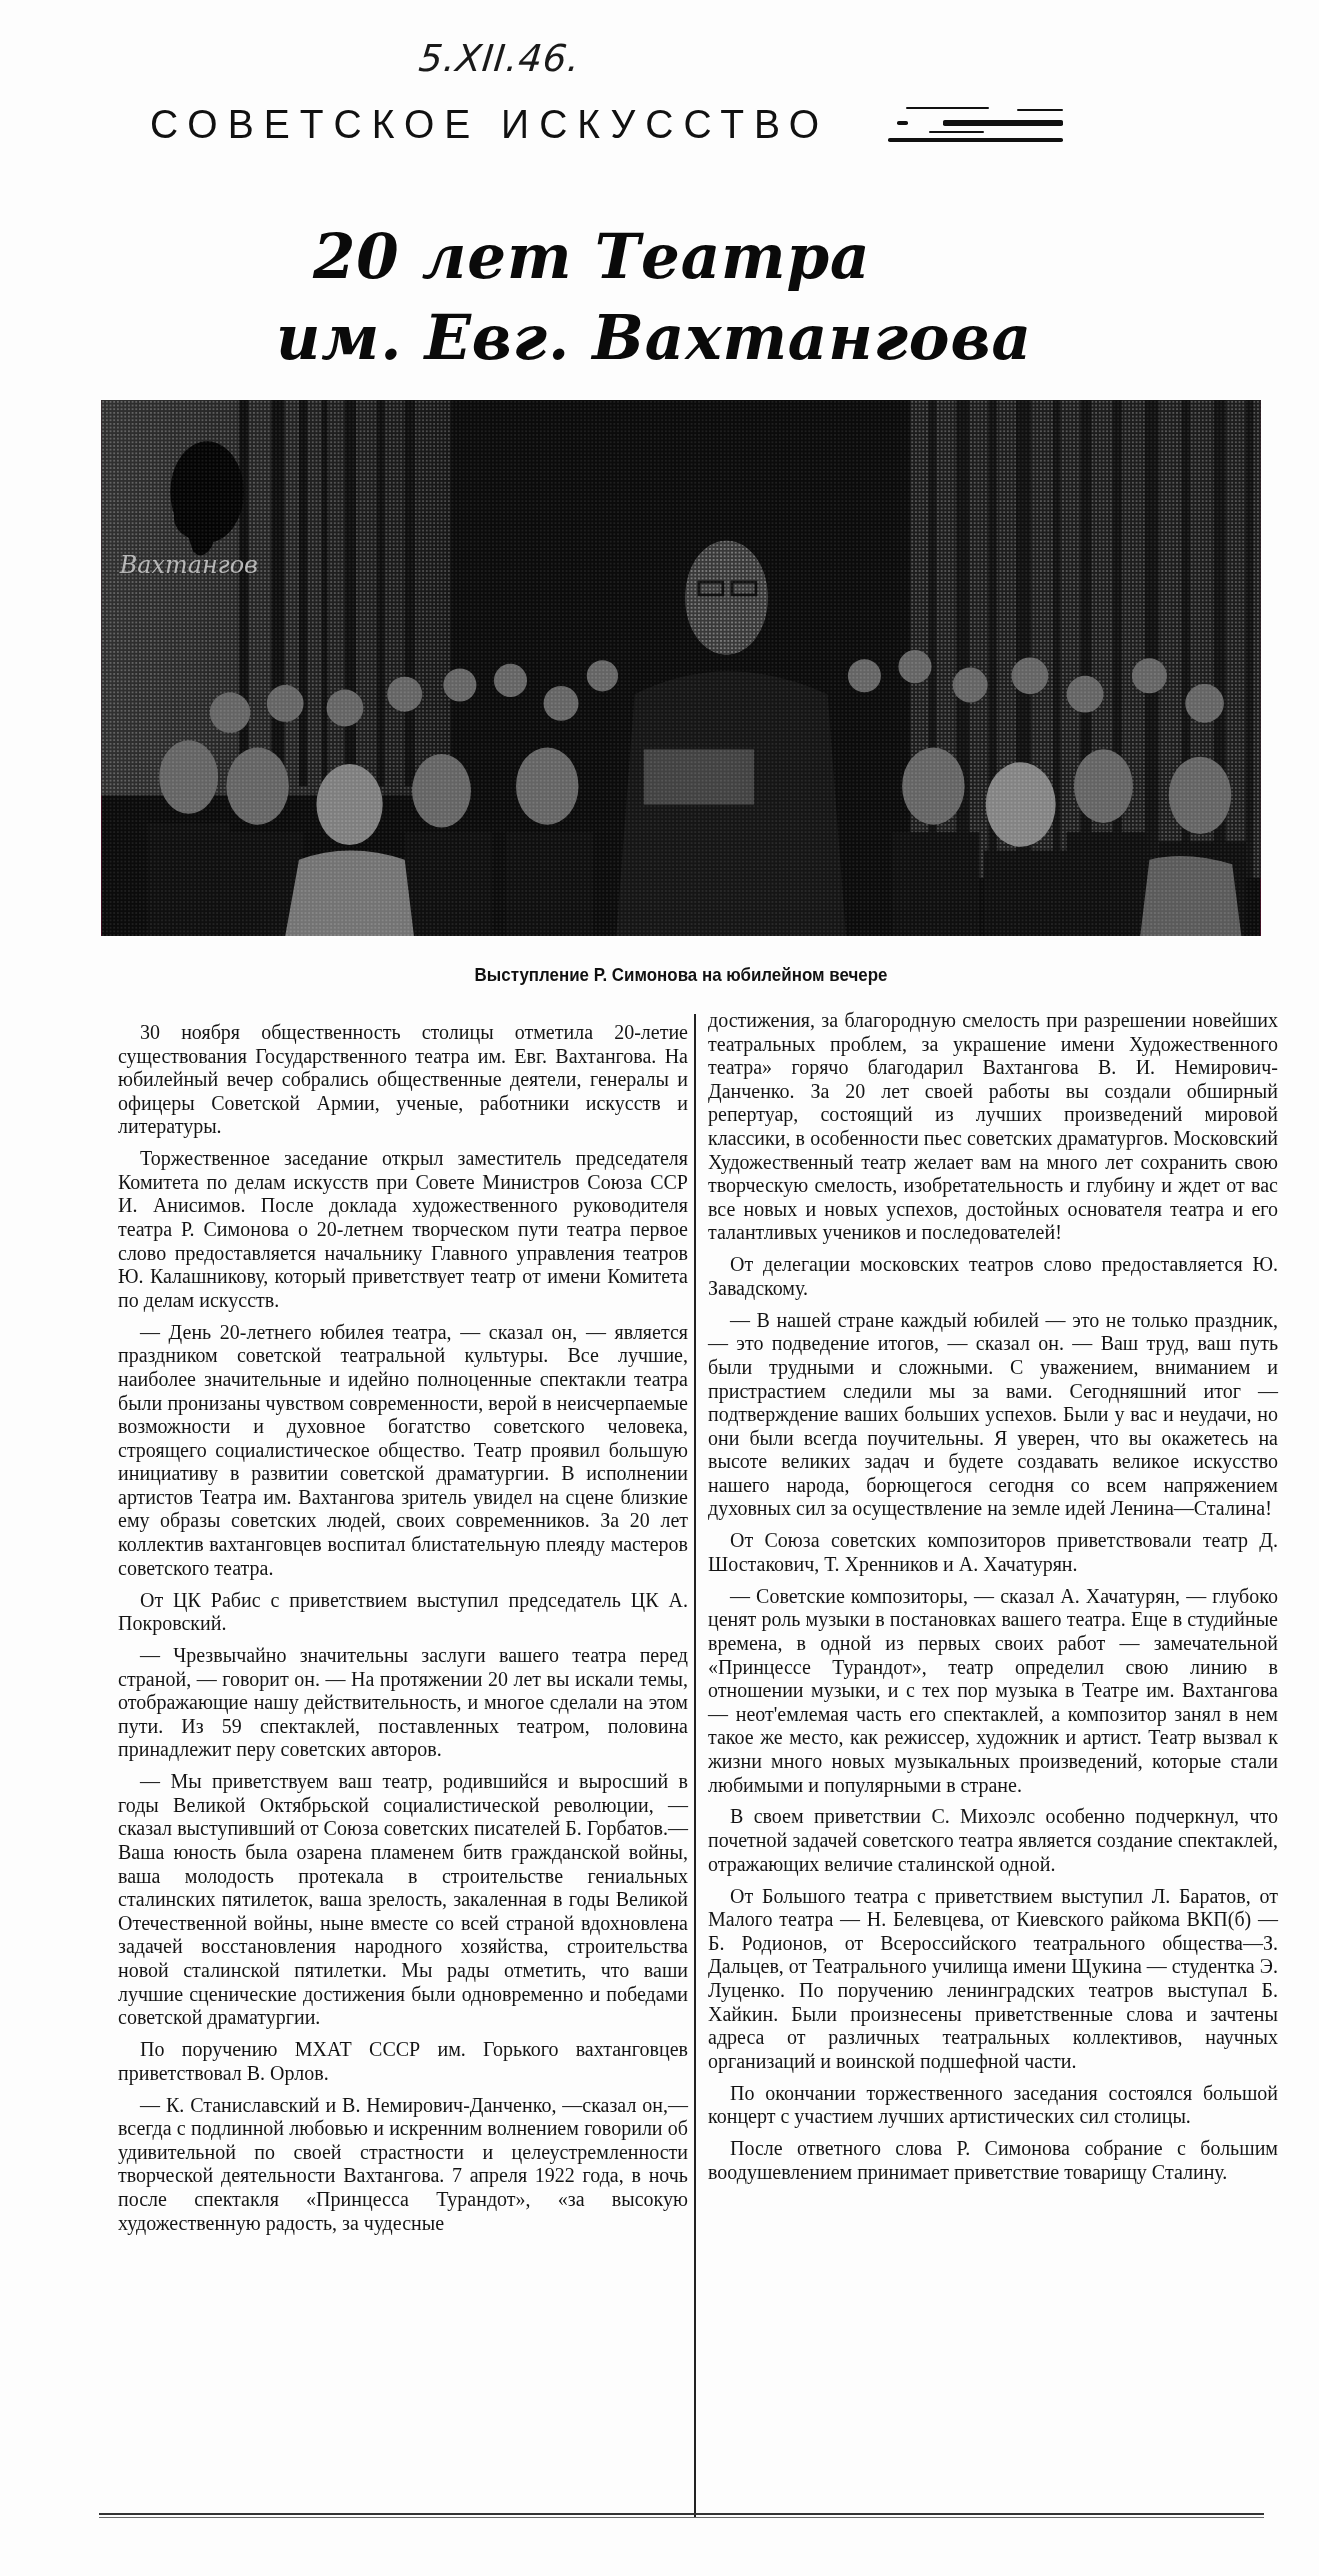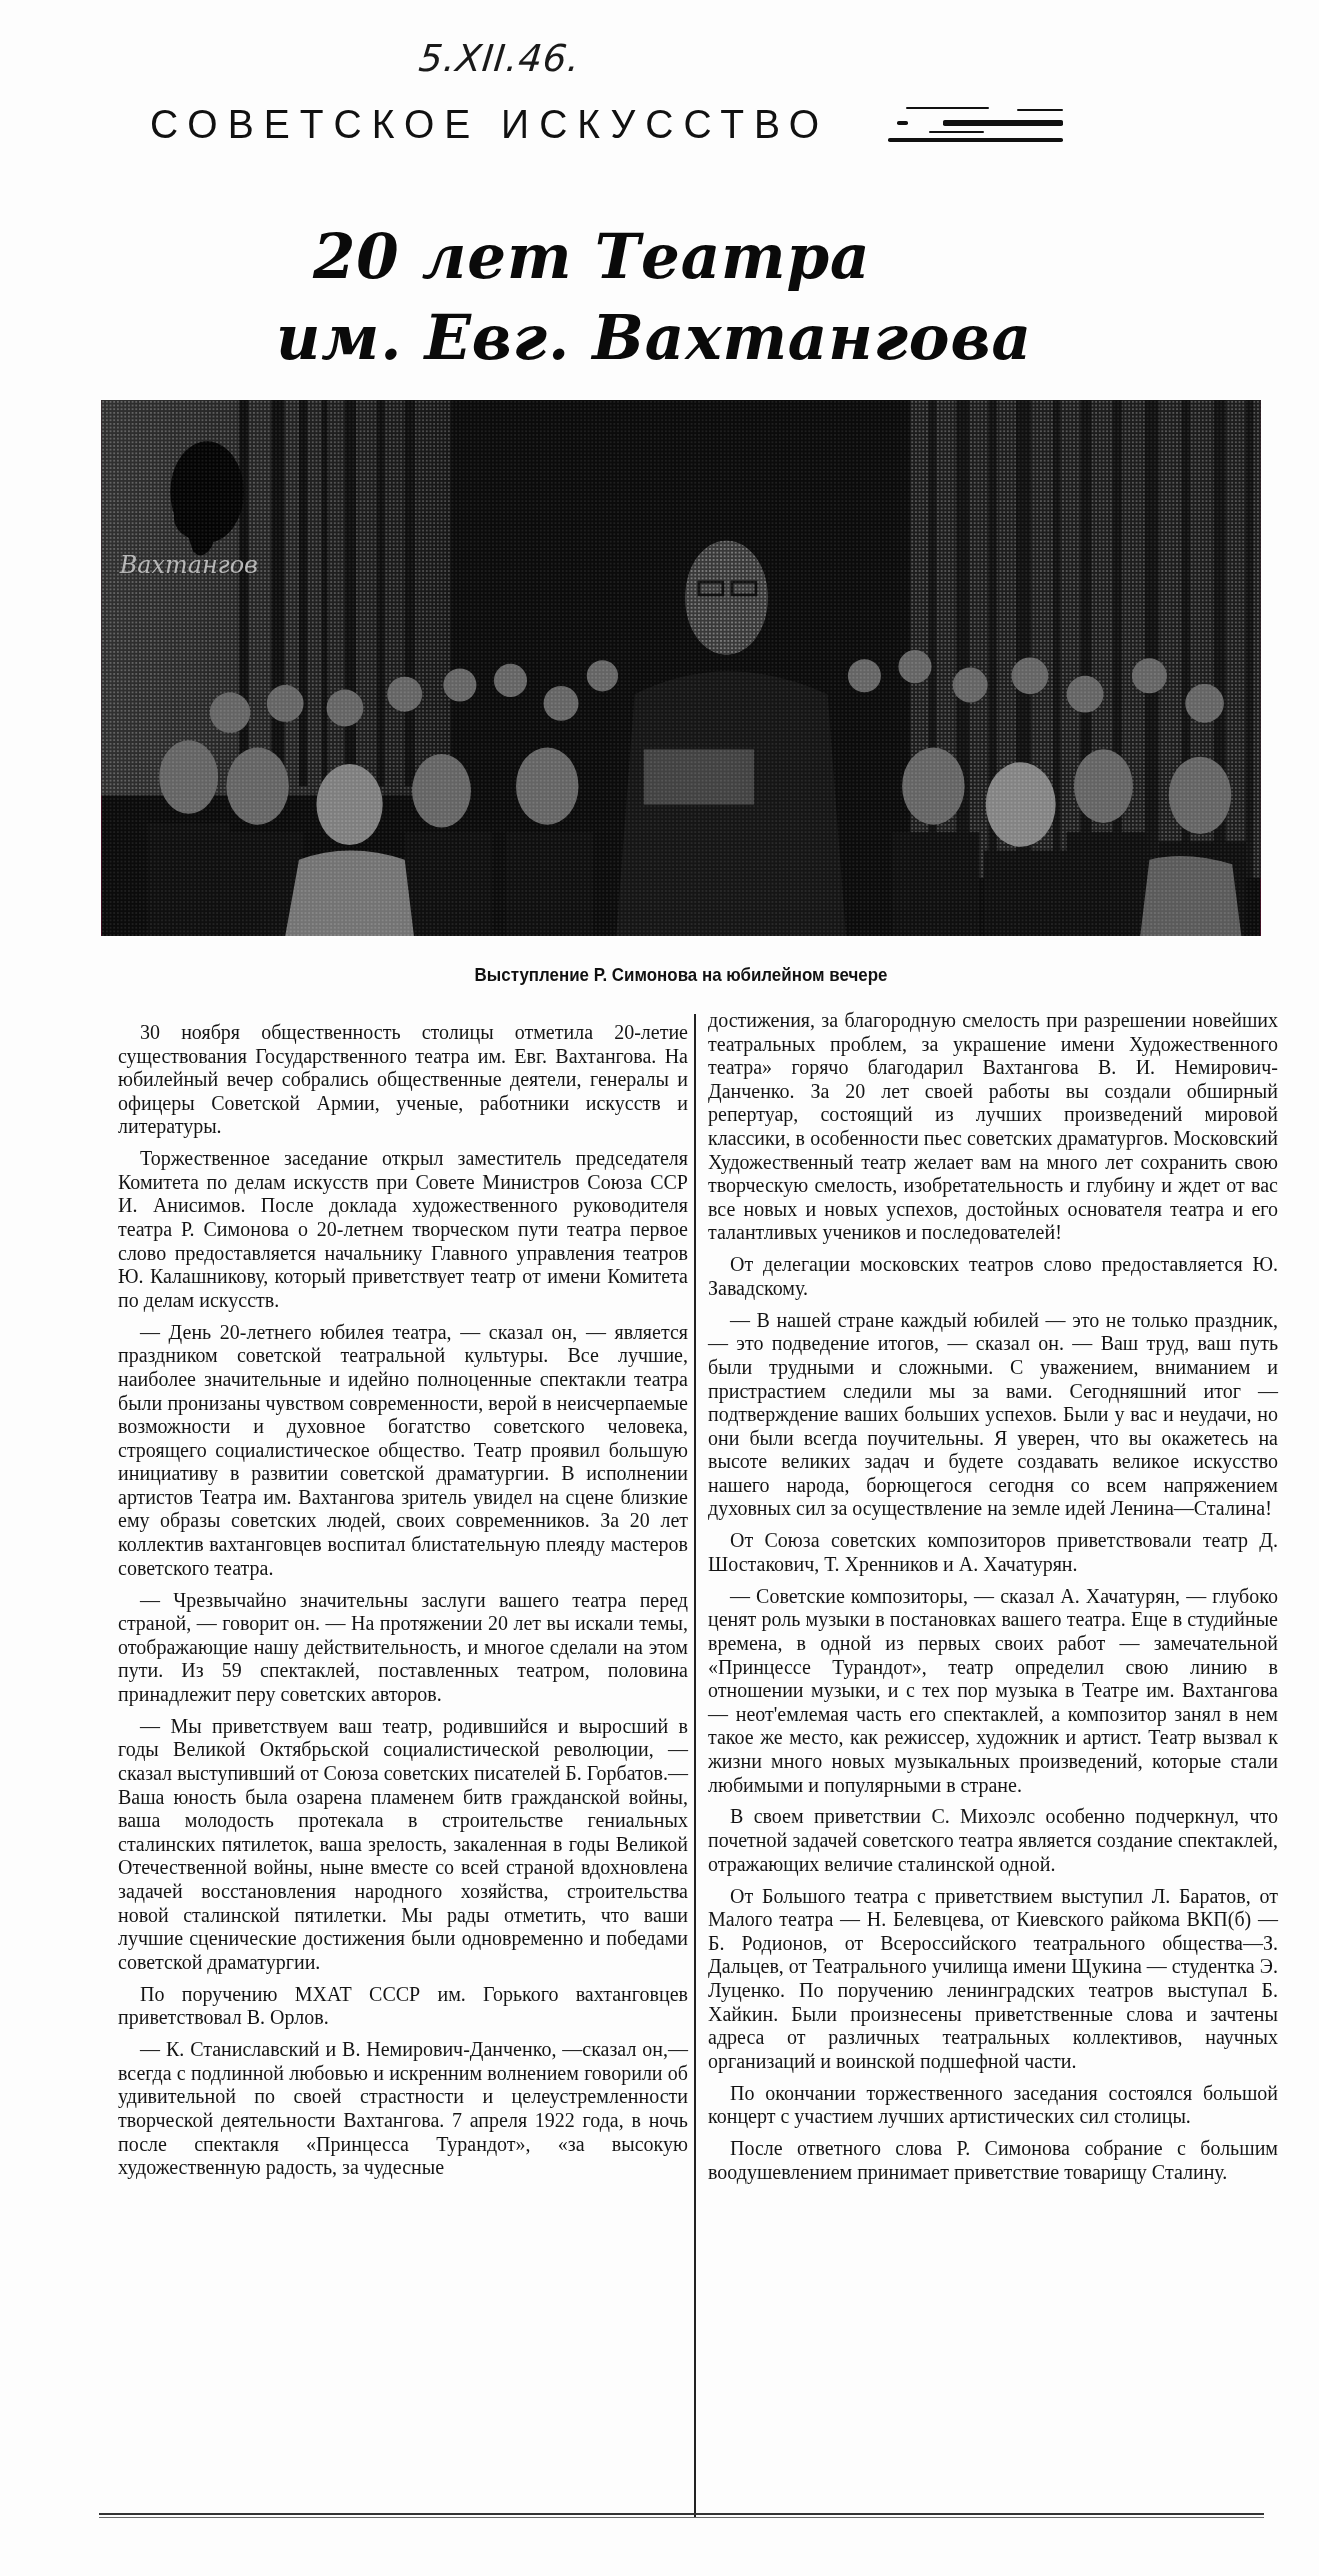--- a/index.html
+++ b/index.html
@@ -265,20 +265,21 @@
       <rect x="0" y="0" width="1261" height="583" fill="url(#halftone)" opacity="0.18"></rect>
     </svg>
   </div>
 
   <div class="photo-caption">Выступление Р. Симонова на юбилейном вечере</div>
 
   <div class="col col-left">
     <p>30 ноября общественность столицы отметила 20-летие существования Государственного театра им. Евг. Вахтангова. На юбилейный вечер собрались общественные деятели, генералы и офицеры Советской Армии, ученые, работники искусств и литературы.</p>
     <p>Торжественное заседание открыл заместитель председателя Комитета по делам искусств при Совете Министров Союза ССР И. Анисимов. После доклада художественного руководителя театра Р. Симонова о 20-летнем творческом пути театра первое слово предоставляется начальнику Главного управления театров Ю. Калашникову, который приветствует театр от имени Комитета по делам искусств.</p>
     <p>— День 20-летнего юбилея театра, — сказал он, — является праздником советской театральной культуры. Все лучшие, наиболее значительные и идейно полноценные спектакли театра были пронизаны чувством современности, верой в неисчерпаемые возможности и духовное богатство советского человека, строящего социалистическое общество. Театр проявил большую инициативу в развитии советской драматургии. В исполнении артистов Театра им. Вахтангова зритель увидел на сцене близкие ему образы советских людей, своих современников. За 20 лет коллектив вахтанговцев воспитал блистательную плеяду мастеров советского театра.</p>
+    <p>От ЦК Рабис с приветствием выступил председатель ЦК А. Покровский.</p>
     <p>— Чрезвычайно значительны заслуги вашего театра перед страной, — говорит он. — На протяжении 20 лет вы искали темы, отображающие нашу действительность, и многое сделали на этом пути. Из 59 спектаклей, поставленных театром, половина принадлежит перу советских авторов.</p>
     <p>— Мы приветствуем ваш театр, родившийся и выросший в годы Великой Октябрьской социалистической революции, — сказал выступивший от Союза советских писателей Б. Горбатов.—Ваша юность была озарена пламенем битв гражданской войны, ваша молодость протекала в строительстве гениальных сталинских пятилеток, ваша зрелость, закаленная в годы Великой Отечественной войны, ныне вместе со всей страной вдохновлена задачей восстановления народного хозяйства, строительства новой сталинской пятилетки. Мы рады отметить, что ваши лучшие сценические достижения были одновременно и победами советской драматургии.</p>
     <p>По поручению МХАТ СССР им. Горького вахтанговцев приветствовал В. Орлов.</p>
     <p>— К. Станиславский и В. Немирович-Данченко, —сказал он,—всегда с подлинной любовью и искренним волнением говорили об удивительной по своей страстности и целеустремленности творческой деятельности Вахтангова. 7 апреля 1922 года, в ночь после спектакля «Принцесса Турандот», «за высокую художественную радость, за чудесные</p>
   </div>
 
   <div class="col-divider"></div>
 
   <div class="col col-right">
     <p class="cont">достижения, за благородную смелость при разрешении новейших театральных проблем, за украшение имени Художественного театра» горячо благодарил Вахтангова В. И. Немирович-Данченко. За 20 лет своей работы вы создали обширный репертуар, состоящий из лучших произведений мировой классики, в особенности пьес советских драматургов. Московский Художественный театр желает вам на много лет сохранить свою творческую смелость, изобретательность и глубину и ждет от вас все новых и новых успехов, достойных основателя театра и его талантливых учеников и последователей!</p>

